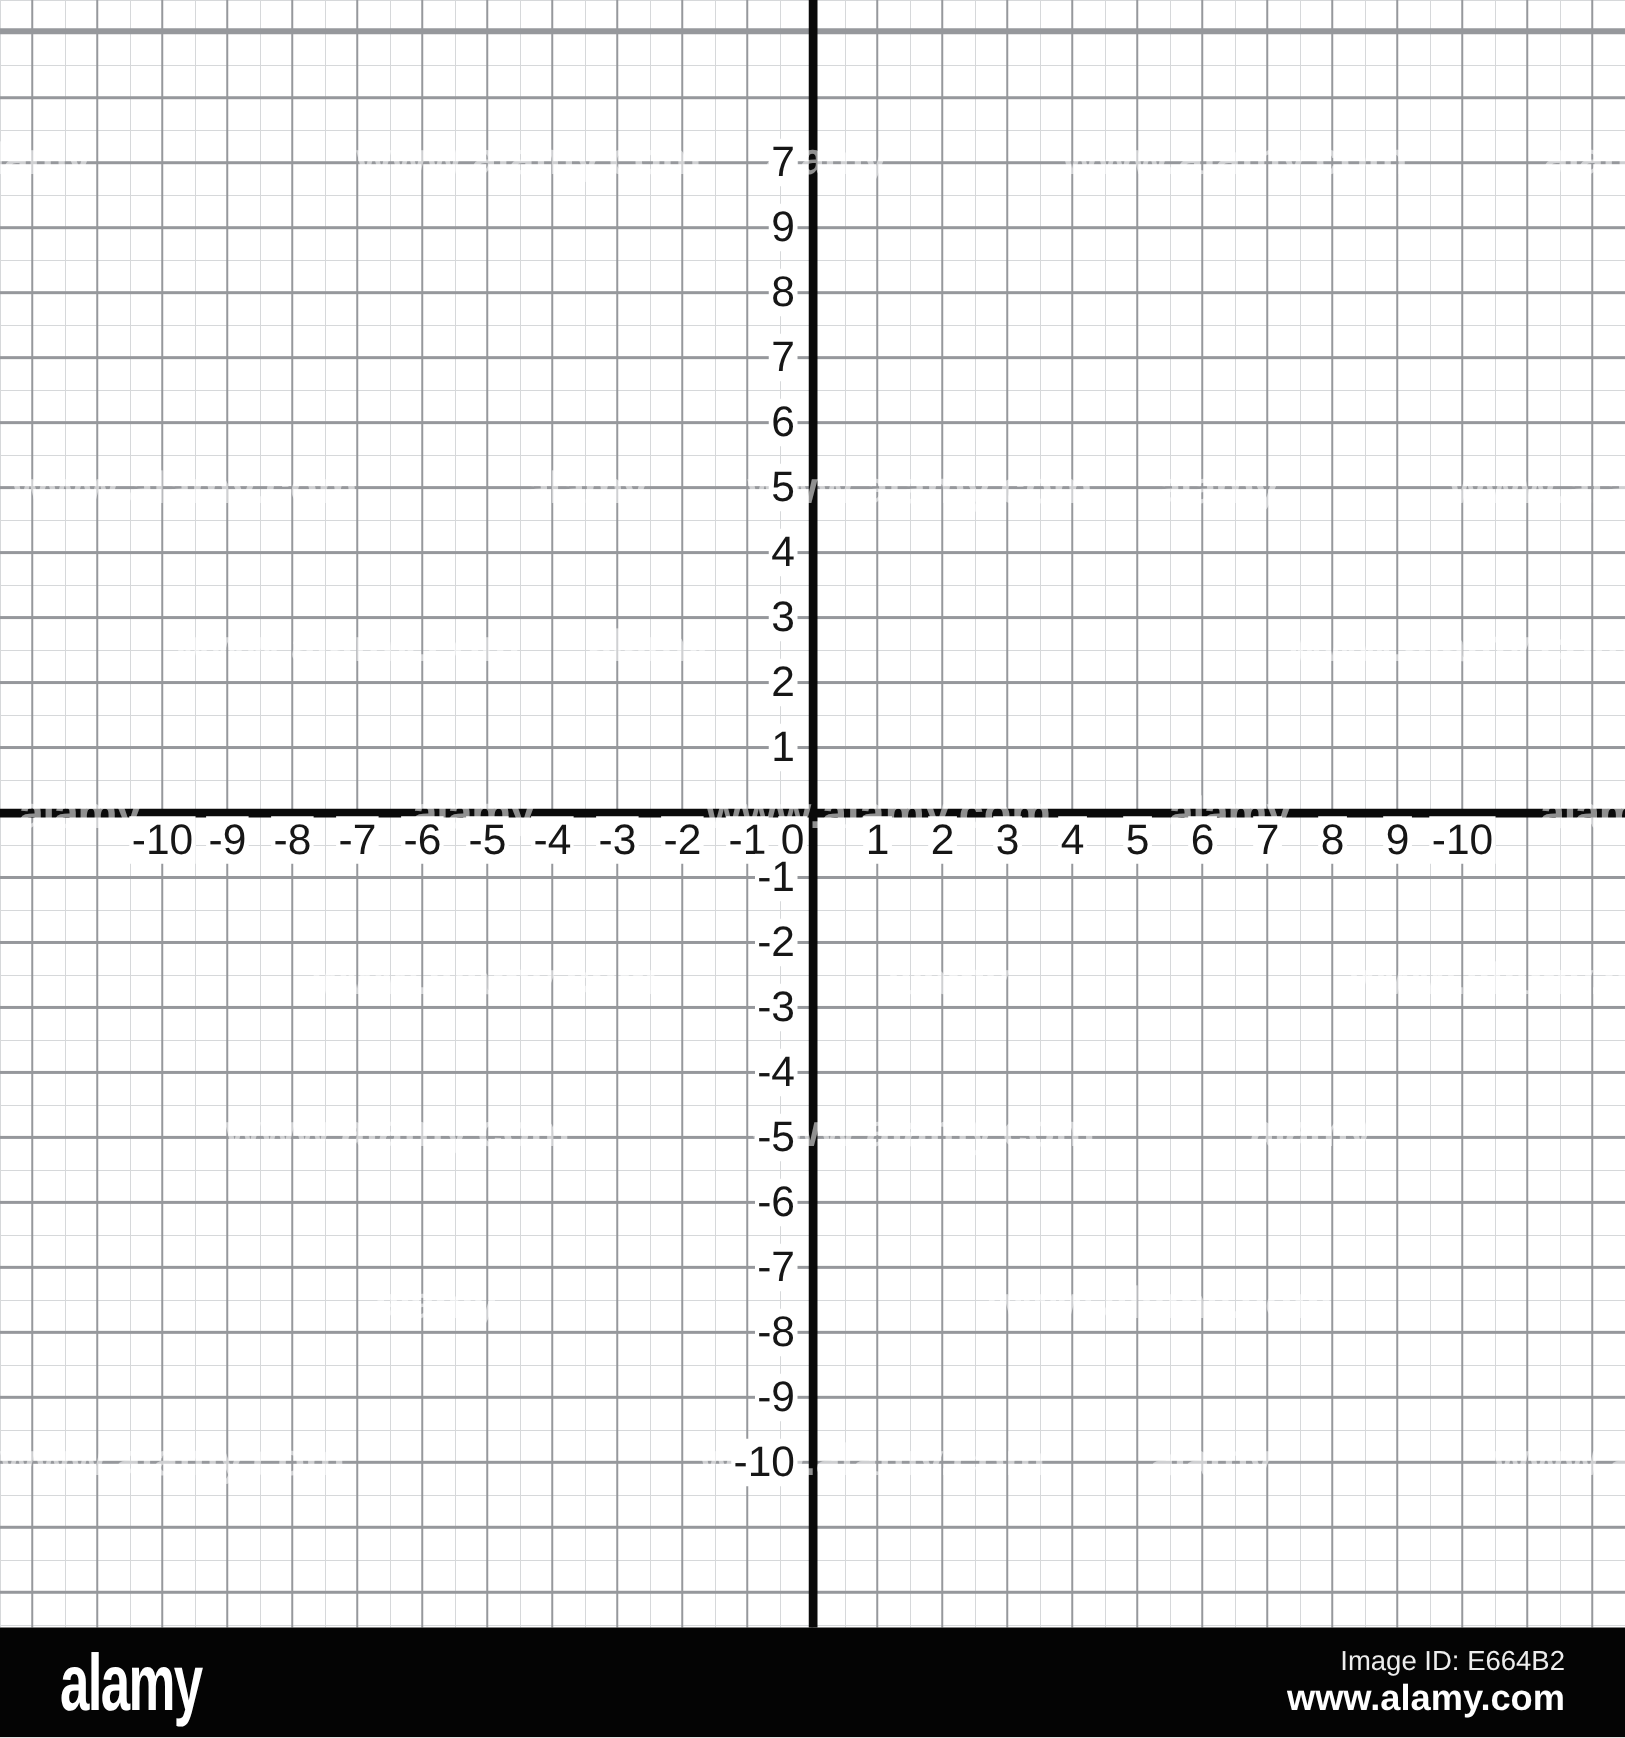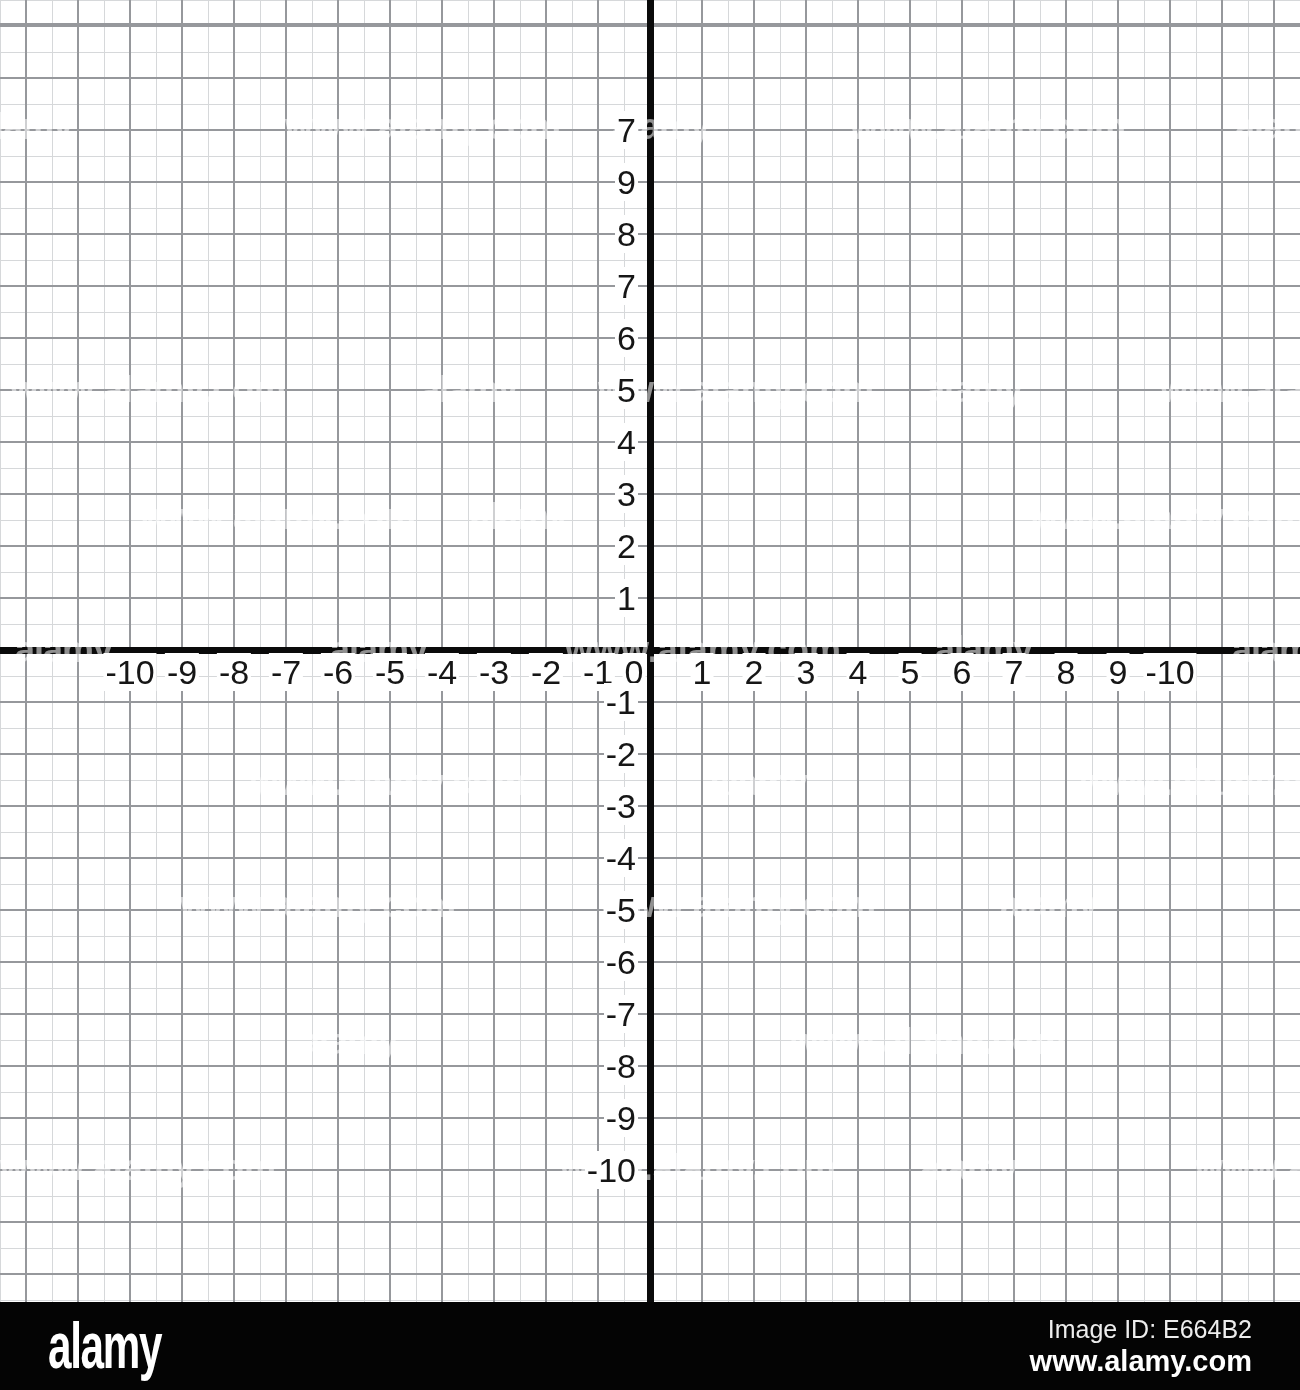--- a/index.html
+++ b/index.html
@@ -43,21 +43,21 @@
     position:absolute;left:0;top:1302px;width:1300px;height:88px;
     background:var(--bar-bg,#040404);z-index:4;
     display:flex;align-items:center;justify-content:space-between;
     padding:0 48px;box-sizing:border-box;
   }
   .alamy-logo{
     color:#fff;font-weight:700;font-size:64px;letter-spacing:-2px;
     transform:scaleX(0.66);transform-origin:left center;line-height:1;
   }
   .footer-right{display:flex;flex-direction:column;align-items:flex-end;gap:5px;}
-  .image-id{color:#ededed;font-size:25px;line-height:1;}
+  .image-id{color:#ededed;font-size:22px;line-height:1;}
   .website{color:#ffffff;font-size:29px;font-weight:700;line-height:1;}
 </style>
 </head>
 <body>
 
 <div class="canvas">
   <div class="grid"></div>
   <div class="x-axis-line"></div>
   <div class="y-axis-line"></div>
   <div class="wm-layer">

